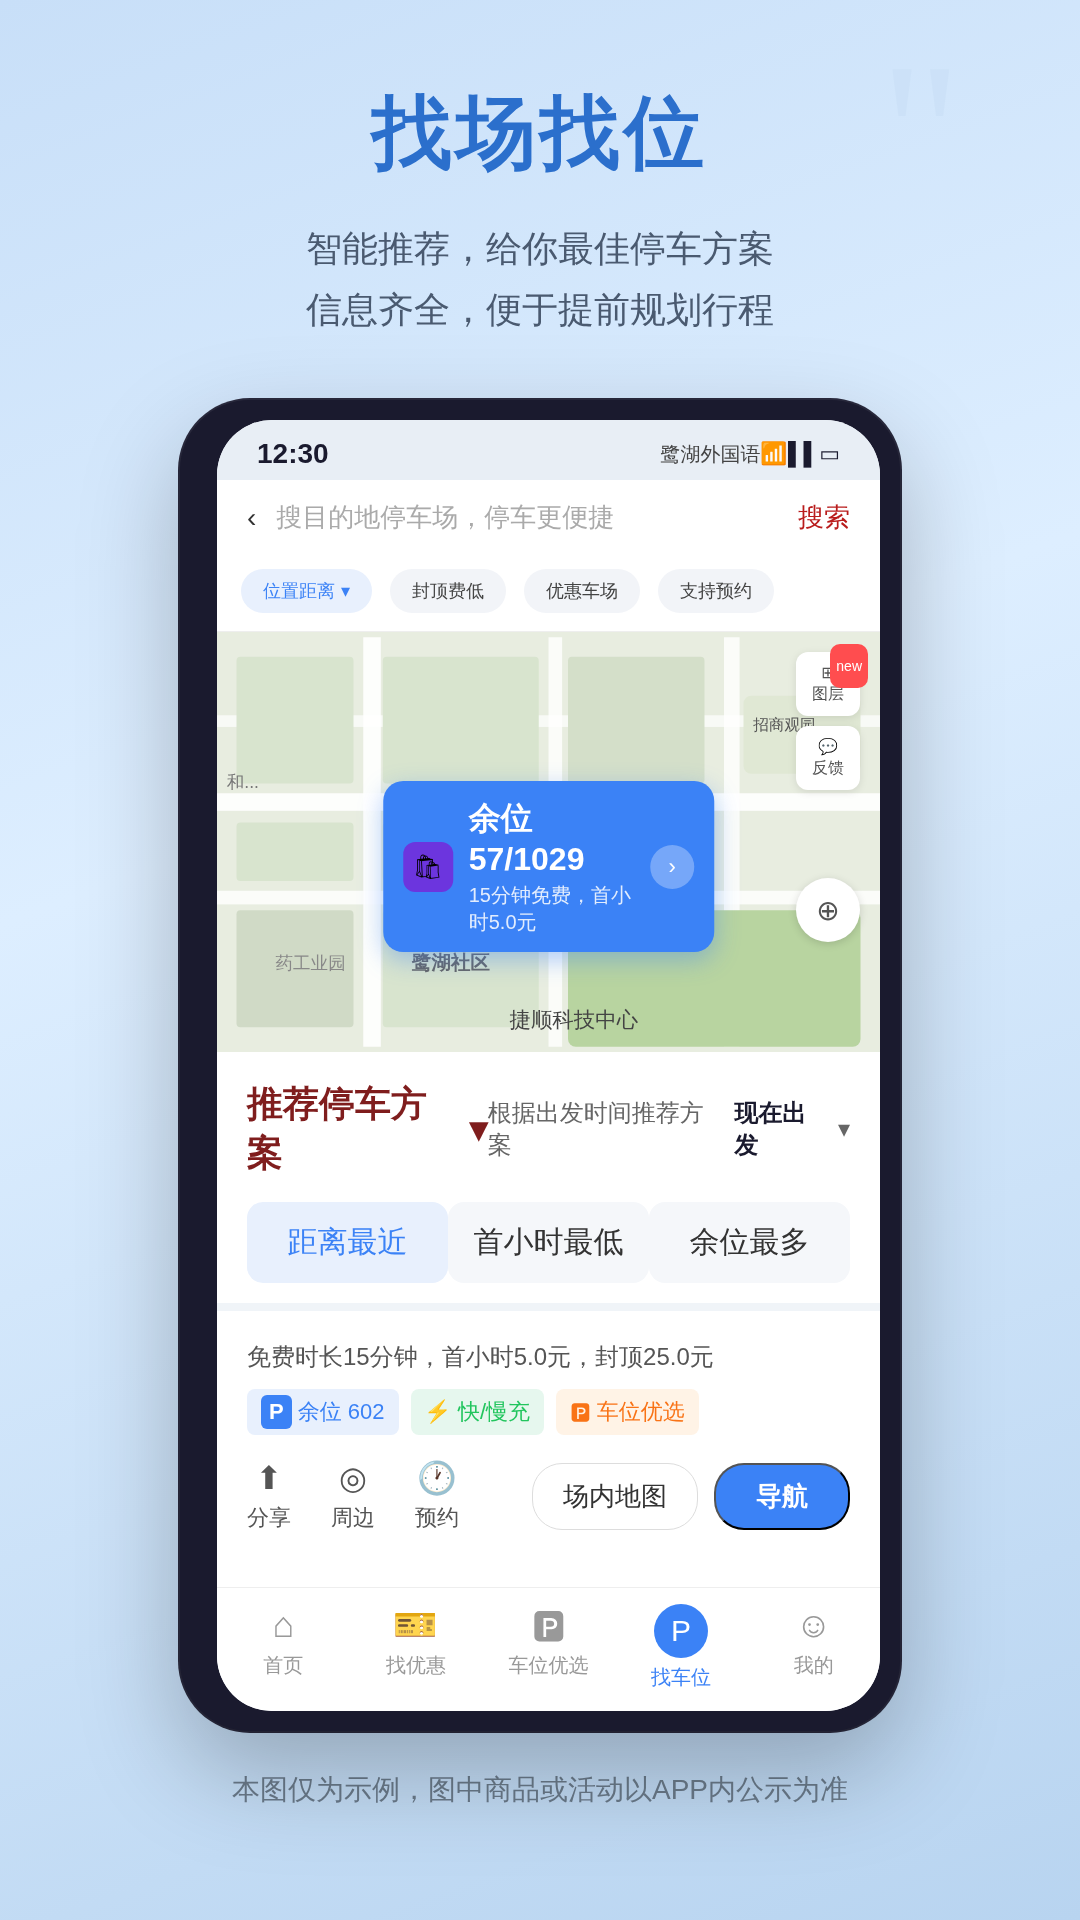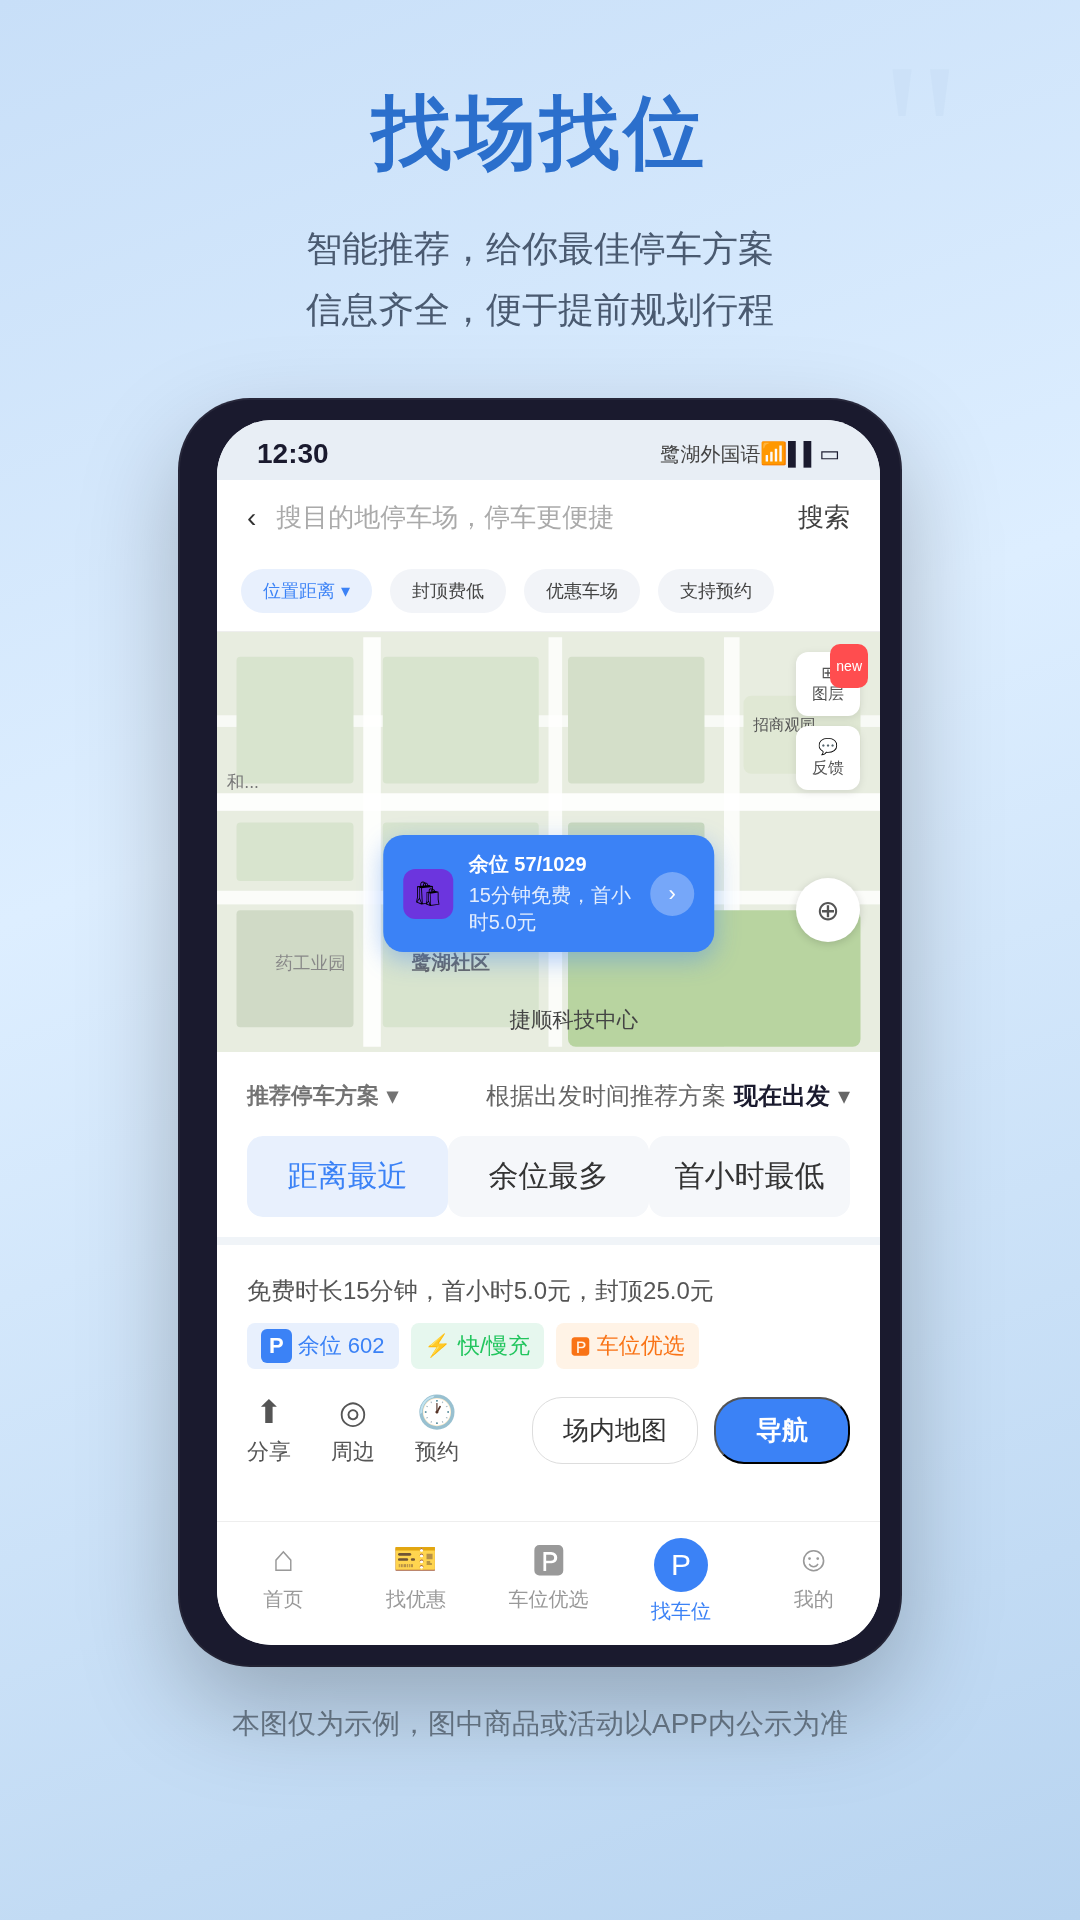--- a/index.html
+++ b/index.html
@@ -108,21 +108,21 @@
       color: #333;
     }
 
     .search-placeholder {
       flex: 1;
       font-size: 26px;
       color: #aaa;
     }
 
     .search-btn {
-      color: #404040;
+      color: #b91c1c;
       font-size: 26px;
       font-weight: 500;
     }
 
     
     .filter-bar {
       background: white;
       display: flex;
       gap: 18px;
       padding: 14px 24px 18px;
@@ -230,21 +230,21 @@
       justify-content: center;
       font-size: 24px;
     }
 
     .popup-info {
       flex: 1;
     }
 
     .popup-title {
       color: white;
-      font-size: 20px;
+      font-size: 32px;
       font-weight: 600;
     }
 
     .popup-sub {
       color: rgba(255,255,255,0.85);
       font-size: 20px;
       margin-top: 4px;
     }
 
     .popup-arrow {
@@ -283,23 +283,23 @@
     }
 
     .rec-header {
       display: flex;
       justify-content: space-between;
       align-items: center;
       margin-bottom: 24px;
     }
 
     .rec-title {
-      font-size: 22px;
+      font-size: 36px;
       font-weight: 700;
-      color: #737373;
+      color: #7f1d1d;
       display: flex;
       align-items: center;
       gap: 8px;
     }
 
     .rec-right {
       font-size: 24px;
       color: #666;
       display: flex;
       align-items: center;
@@ -622,24 +622,24 @@
           <span>根据出发时间推荐方案</span>
           <span class="rec-right-bold">现在出发</span>
           <span>▾</span>
         </div>
       </div>
       <div class="sort-tabs">
         <div class="sort-tab active">
           <span>距离最近</span>
         </div>
         <div class="sort-tab">
+          <span>首小时最低</span>
+        </div>
+        <div class="sort-tab">
           <span>余位最多</span>
-        </div>
-        <div class="sort-tab">
-          <span>首小时最低</span>
         </div>
       </div>
     </div>
 
     <div class="parking-card">
       <div class="card-price">免费时长15分钟，首小时5.0元，封顶25.0元</div>
       <div class="card-tags">
         <div class="tag tag-blue">
           <span class="tag-p">P</span>
           <span>余位 602</span>

